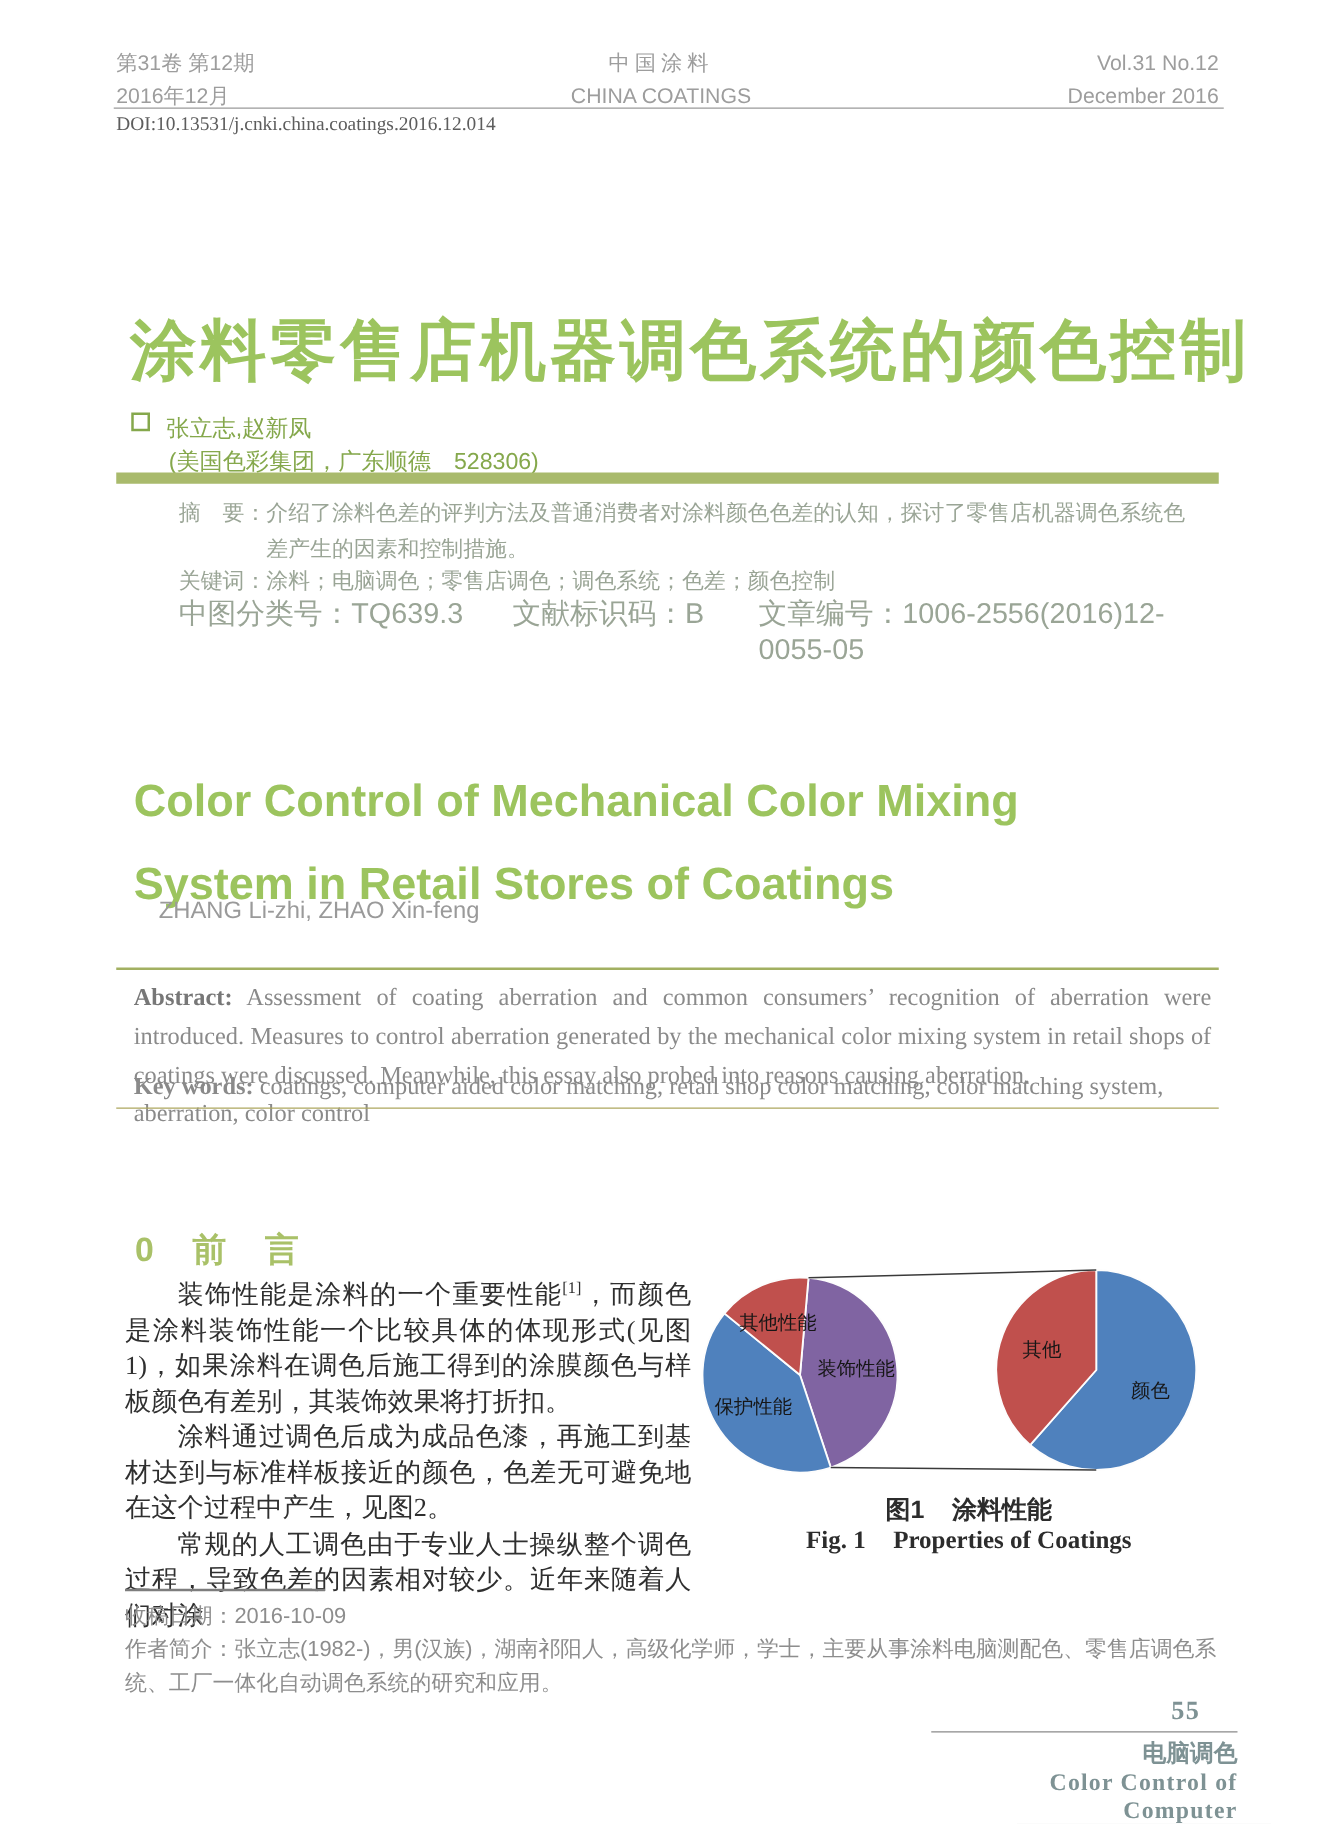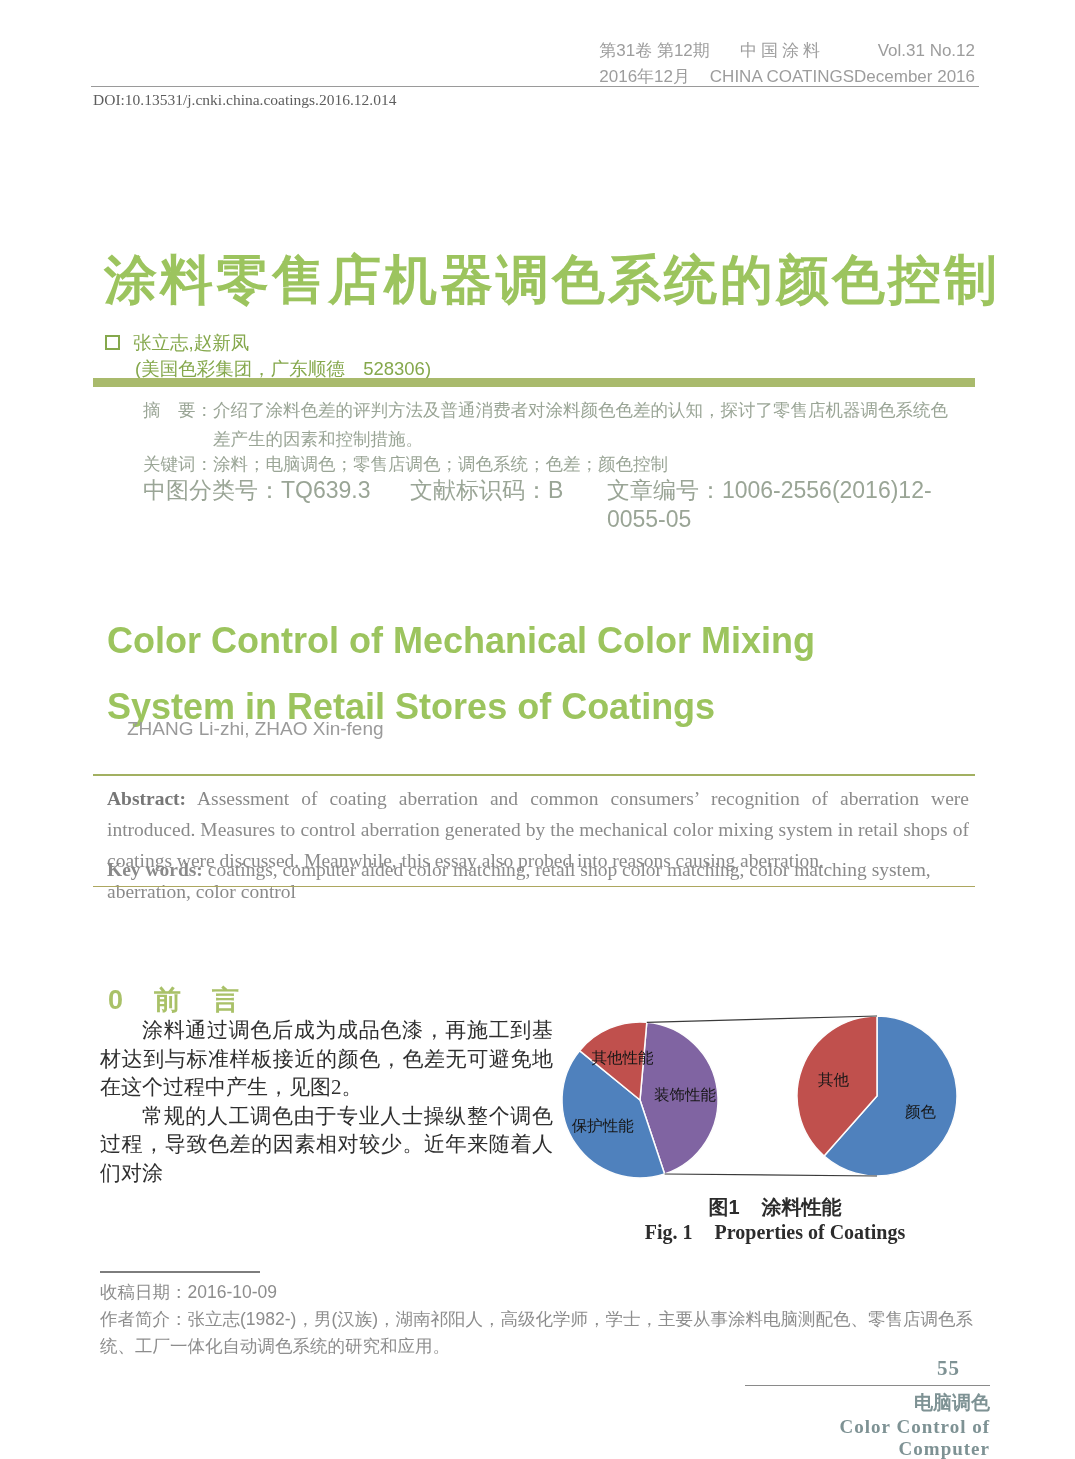--- a/index.html
+++ b/index.html
@@ -1,29 +1,29 @@
 <!DOCTYPE html>
 <html><head>
 <meta charset="utf-8">
 <style>
   * { margin:0; padding:0; box-sizing:border-box; }
   body { background:#e8e8e8; font-family:"Liberation Sans", sans-serif; }
   .page { position:relative; width:1075px; height:1459px; background:#ffffff; margin:0 auto; overflow:hidden; }
 
   
-  .jheader { position:absolute; left:93px; top:38px; width:882px; display:flex; justify-content:flex-end; color:#9d9d9d; font-size:17px; line-height:1.55; }
+  .jheader { position:absolute; left:93px; top:38px; width:882px; display:flex; justify-content:space-between; color:#9d9d9d; font-size:17px; line-height:1.55; }
   .jheader .col-c { text-align:center; }
   .jheader .col-r { text-align:right; }
   .jheader .cjk { letter-spacing:4px; }
   .header-rule { position:absolute; left:91px; top:86px; width:888px; border-top:1.5px solid #9a9a9a; }
   .doi { position:absolute; left:93px; top:91px; font-size:15.5px; color:#5d5d5d; font-family:"Liberation Serif", serif; }
 
   
   .cn-title { position:absolute; left:104px; top:245px; width:900px; font-size:53px; font-weight:bold; color:#9cc45e; letter-spacing:3px; white-space:nowrap; }
-  .cn-authors { position:absolute; left:105px; top:330px; display:flex; align-items:center; color:#85a84c; font-size:18.5px; }
+  .cn-authors { position:absolute; left:105px; top:330px; display:flex; color:#85a84c; font-size:18.5px; }
   .author-square { width:15px; height:15px; border:2px solid #85a84c; margin-right:13px; display:inline-block; }
   .cn-affil { position:absolute; left:135px; top:356px; color:#85a84c; font-size:18.5px; }
   .green-bar { position:absolute; left:93px; top:378px; width:882px; height:9px; background:#a9ba6c; }
 
   
   .cn-abstract { position:absolute; left:143px; top:396px; width:822px; display:flex; color:#9aa596; font-size:17.5px; line-height:29px; }
   .cn-abs-label { white-space:nowrap; }
   .cn-keywords { position:absolute; left:143px; top:452px; color:#9aa596; font-size:17.5px; }
   .clc-row { position:absolute; left:143px; top:475px; width:822px; display:flex; color:#9aa596; font-size:23px; }
   .clc-row .clc1 { width:305px; }
@@ -112,20 +112,21 @@
   <div class="en-title">Color Control of Mechanical Color Mixing System in Retail Stores of Coatings</div>
   <div class="en-authors">ZHANG Li-zhi, ZHAO Xin-feng</div>
   <div class="en-rule"></div>
 
   <p class="en-abstract"><b>Abstract:</b><span> Assessment of coating aberration and common consumers’ recognition of aberration were introduced. Measures to control aberration generated by the mechanical color mixing system in retail shops of coatings were discussed. Meanwhile, this essay also probed into reasons causing aberration.</span></p>
   <p class="en-keywords"><b>Key words:</b><span> coatings, computer aided color matching, retail shop color matching, color matching system, aberration, color control</span></p>
   <div class="thin-rule"></div>
 
   <div class="section-heading">0　前　言</div>
   <div class="body-col">
+    <p><span>装饰性能是涂料的一个重要性能</span><sup>[1]</sup><span>，而颜色是涂料装饰性能一个比较具体的体现形式(见图1)，如果涂料在调色后施工得到的涂膜颜色与样板颜色有差别，其装饰效果将打折扣。</span></p>
     <p>涂料通过调色后成为成品色漆，再施工到基材达到与标准样板接近的颜色，色差无可避免地在这个过程中产生，见图2。</p>
     <p>常规的人工调色由于专业人士操纵整个调色过程，导致色差的因素相对较少。近年来随着人们对涂</p>
   </div>
 
   <svg class="fig-svg" id="fig1-svg" width="440" height="185" viewBox="0 0 440 185">
       <path d="M85,92 L91.79814793431734,14.296813548843843 A78,78 0 0 1 109.620624881874,166.01232890827072 Z" fill="#8064a2" stroke="#fdfdfd" stroke-width="1.5"></path>
       <text x="129.9310401851211" y="91.72181585362617" text-anchor="middle" class="pie-label">装饰性能</text>
       <path d="M85,92 L109.620624881874,166.01232890827072 A78,78 0 0 1 24.55432988107397,42.70171439214166 Z" fill="#4f81bd" stroke="#fdfdfd" stroke-width="1.5"></path>
       <text x="47.76131068750186" y="122.68925102620231" text-anchor="middle" class="pie-label">保护性能</text>
       <path d="M85,92 L24.55432988107397,42.70171439214166 A78,78 0 0 1 91.79814793431731,14.296813548843843 Z" fill="#c0504d" stroke="#fdfdfd" stroke-width="1.5"></path>

